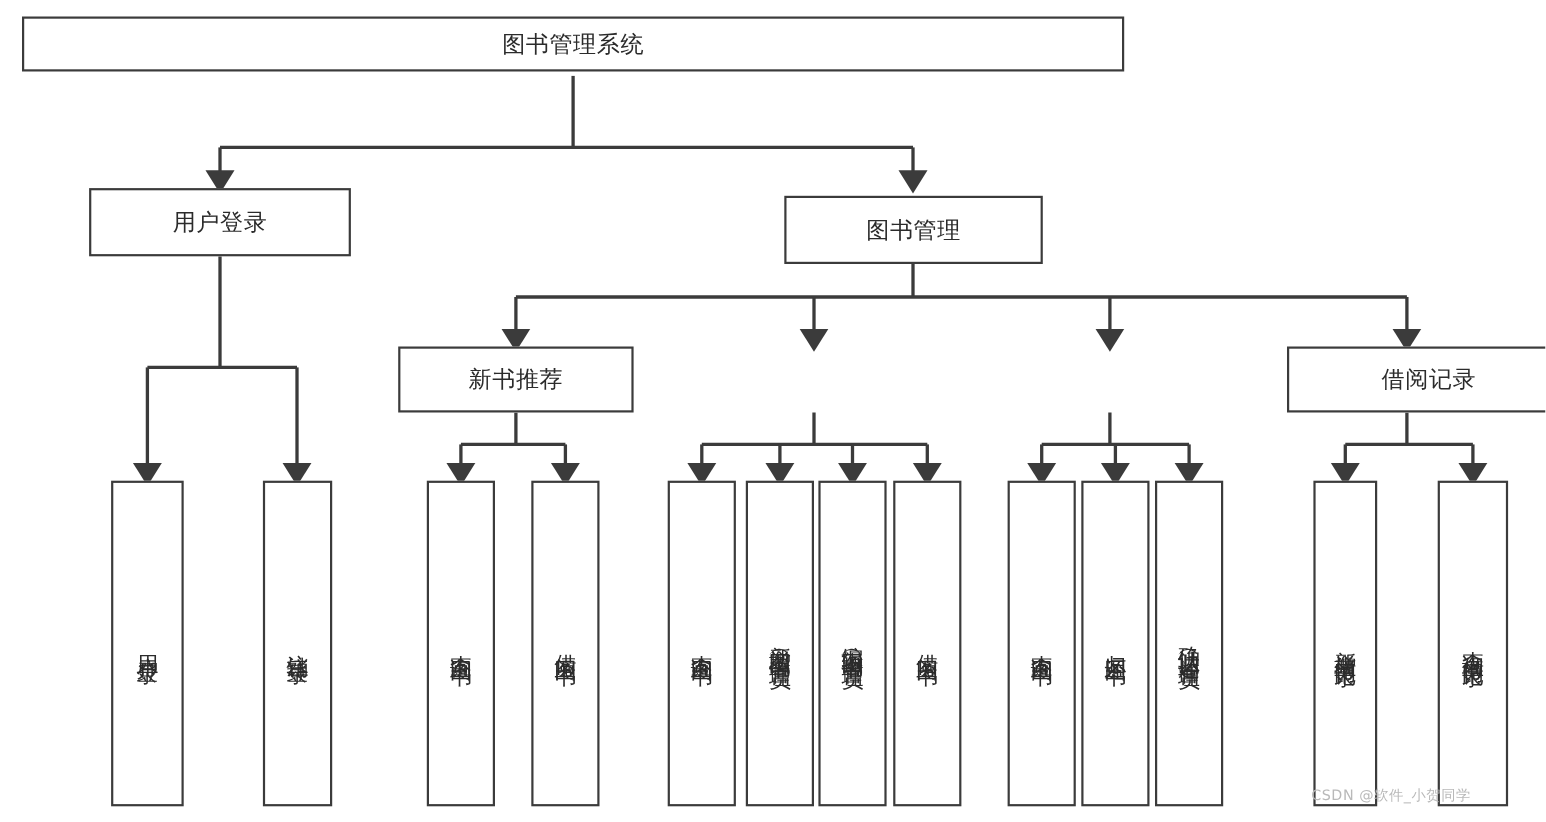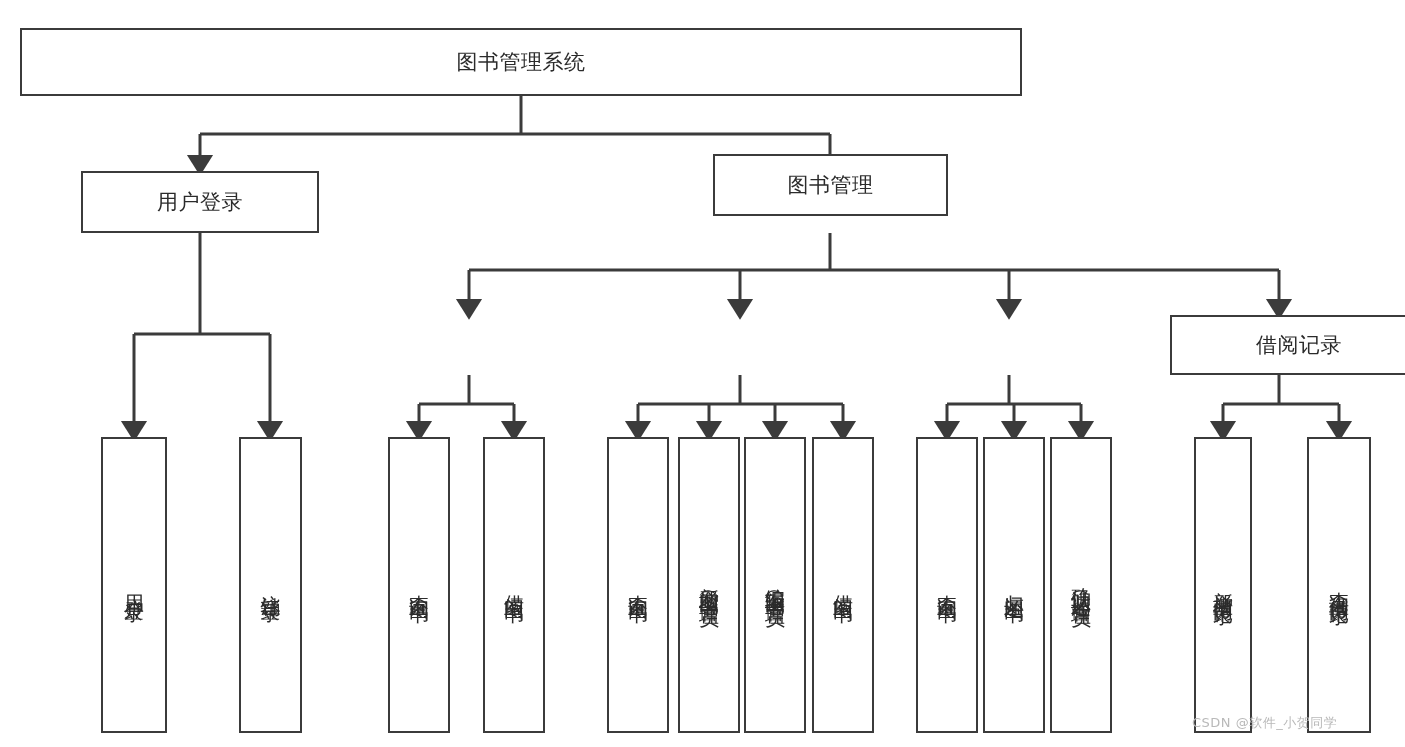--- a/index.html
+++ b/index.html
@@ -107,31 +107,34 @@
       <path d="M1014,404 L1014,431" marker-end="url(#arrow)"></path>
       <path d="M1081,404 L1081,431" marker-end="url(#arrow)"></path>
 
       <path d="M1279,375 L1279,404"></path>
       <path d="M1223,404 L1339,404"></path>
       <path d="M1223,404 L1223,431" marker-end="url(#arrow)"></path>
       <path d="M1339,404 L1339,431" marker-end="url(#arrow)"></path>
     </g>
   </svg>
 
-  <div class="node" style="left:20px; top:28px; width:1002px; height:68px;">
+  <div class="node" style="left:20px; top:15px; width:1002px; height:50px;">
     <span class="node-label">图书管理系统</span>
   </div>
 
   <div class="node" style="left:81px; top:171px; width:238px; height:62px;">
     <span class="node-label">用户登录</span>
   </div>
-  <div class="node" style="left:713px; top:154px; width:235px; height:62px;">
+  <div class="node" style="left:713px; top:178px; width:235px; height:62px;">
     <span class="node-label">图书管理</span>
   </div>
 
+  <div class="node" style="left:362px; top:315px; width:214px; height:60px;">
+    <span class="node-label">新书推荐</span>
+  </div>
   <div class="node" style="left:1170px; top:315px; width:258px; height:60px;">
     <span class="node-label">借阅记录</span>
   </div>
 
   <div class="node vertical" style="left:101px; top:437px; width:66px; height:296px;">
     <span class="node-label">用户登录</span>
   </div>
   <div class="node vertical" style="left:239px; top:437px; width:63px; height:296px;">
     <span class="node-label">注销登录</span>
   </div>

